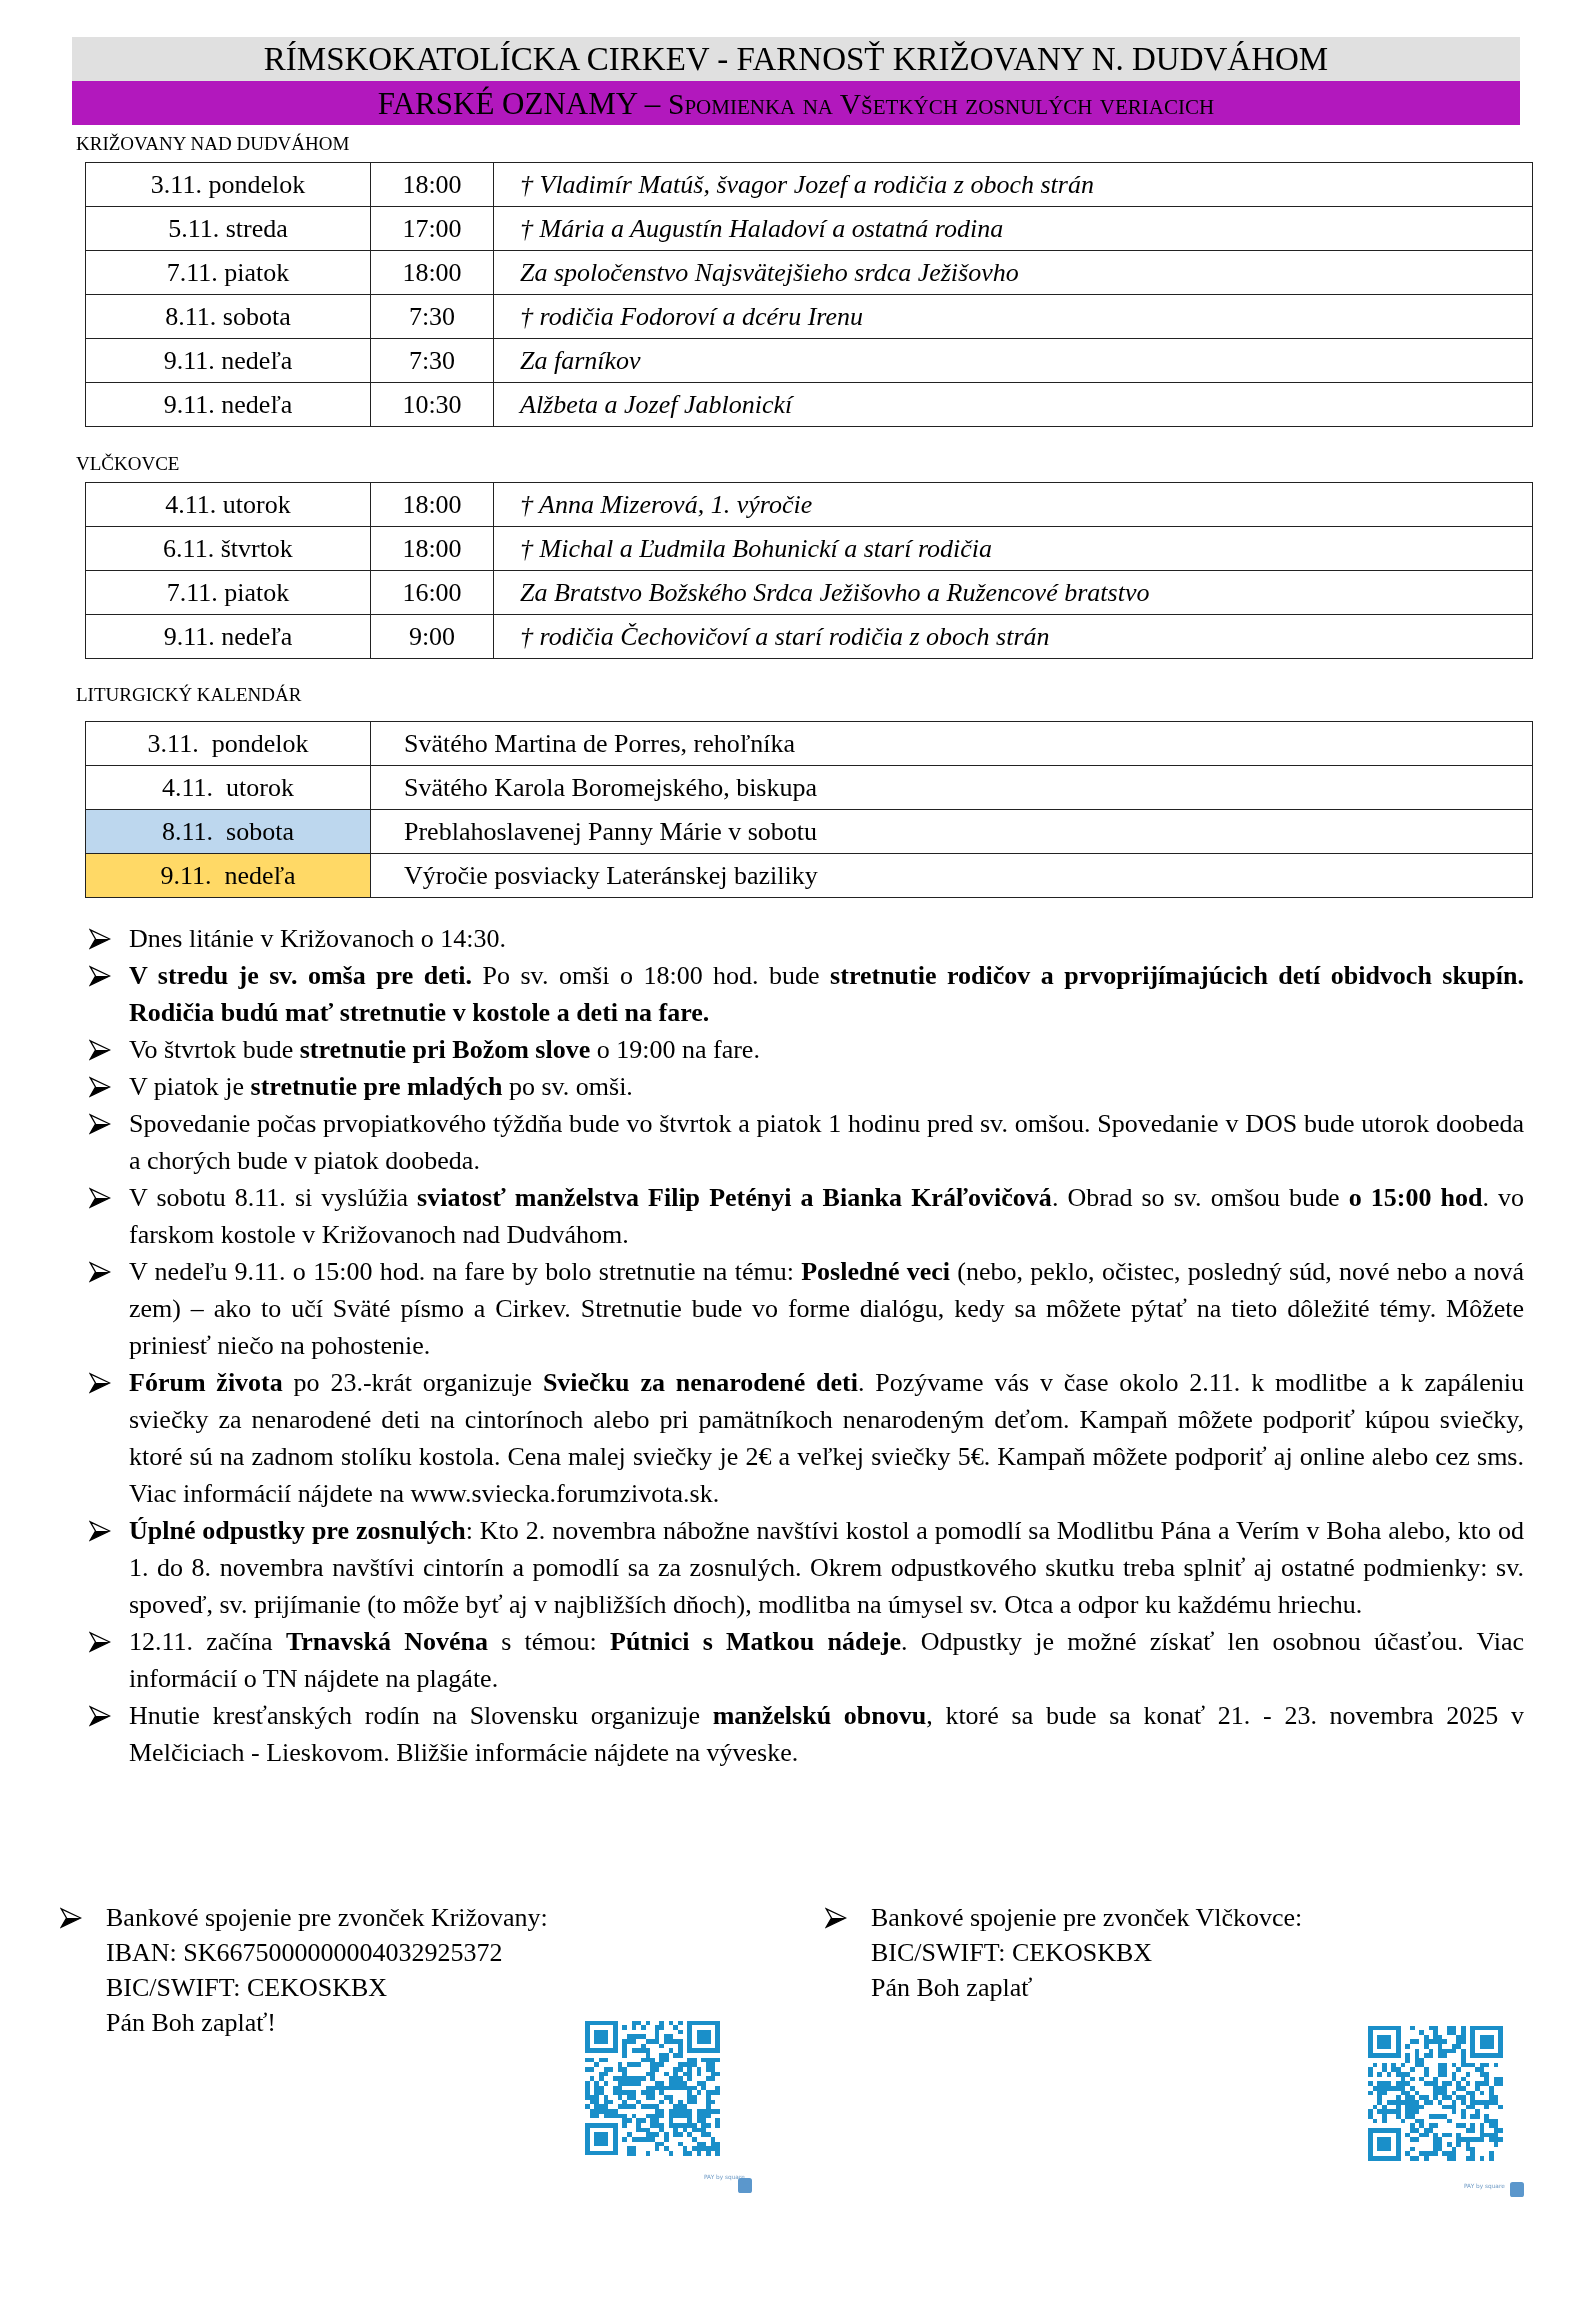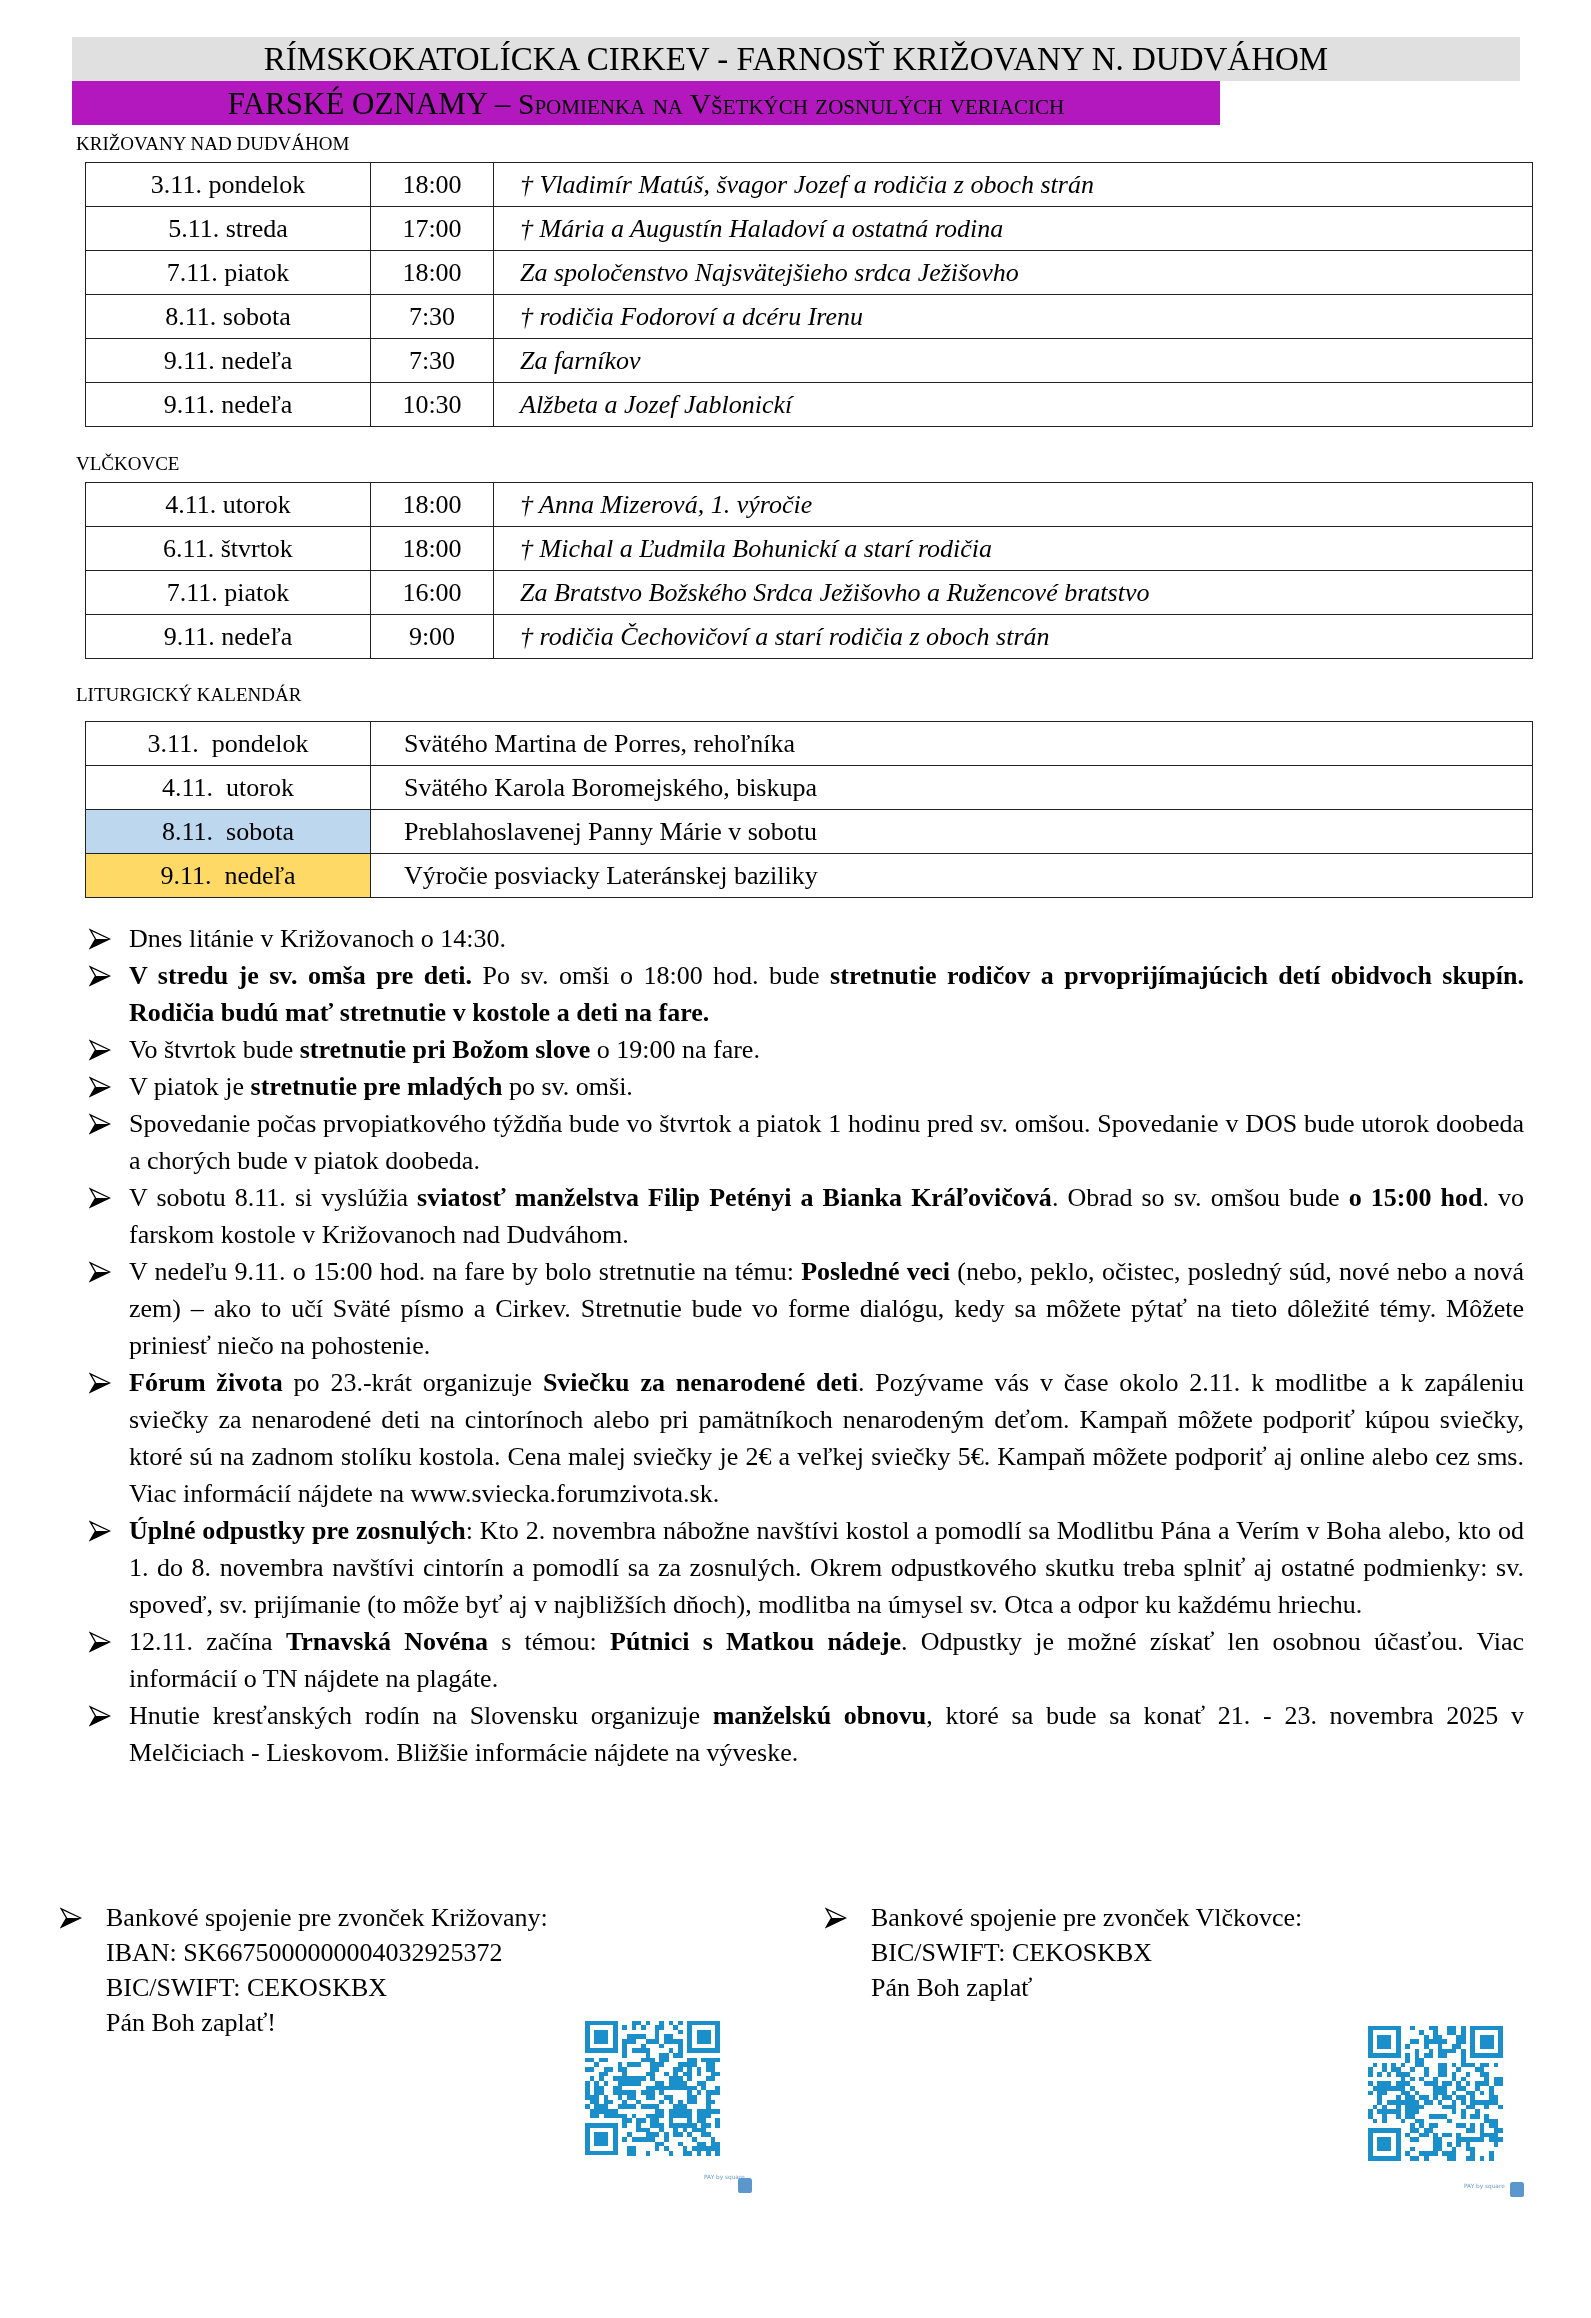--- a/index.html
+++ b/index.html
@@ -2,21 +2,21 @@
 <html style="font-size:10.3px"><head>
 <meta charset="utf-8">
 <style>
   html, body { margin: 0; padding: 0; background: #ffffff; }
   body { width: 1591px; height: 2319px; position: relative; overflow: hidden;
          font-family: "Liberation Serif", "DejaVu Serif", serif; color: #000; }
   .page { position: absolute; left: 0; top: 0; width: 1591px; height: 2319px; padding-left: 18px; }
 
   .hdr-gray { position: absolute; left: 72px; top: 37px; width: 1448px; height: 44px;
               background: #e0e0e0; text-align: center; font-size: 33px; line-height: 44px; }
-  .hdr-purple { position: absolute; left: 72px; top: 81px; width: 1148px; height: 44px;
+  .hdr-purple { position: absolute; left: 72px; top: 81px; width: 1448px; height: 44px;
                 background: #b218bd; text-align: center; font-size: 31px; line-height: 45px; }
   .hdr-purple .sc { font-variant: small-caps; font-size: 29.5px; }
 
   .section-label { position: absolute; left: 76px; font-size: 19px; line-height: 31px; }
 
   table.grid { position: absolute; left: 85px; width: 1448px; border-collapse: collapse; table-layout: fixed; }
   table.grid td { border: 1.9px solid #222; height: 43px; font-size: 26px; padding: 0; vertical-align: middle; white-space: nowrap; }
   table.grid td.c-day { text-align: center; }
   table.grid td.c-time { text-align: center; }
   table.grid td.c-int { padding-left: 26px; font-style: italic; }

